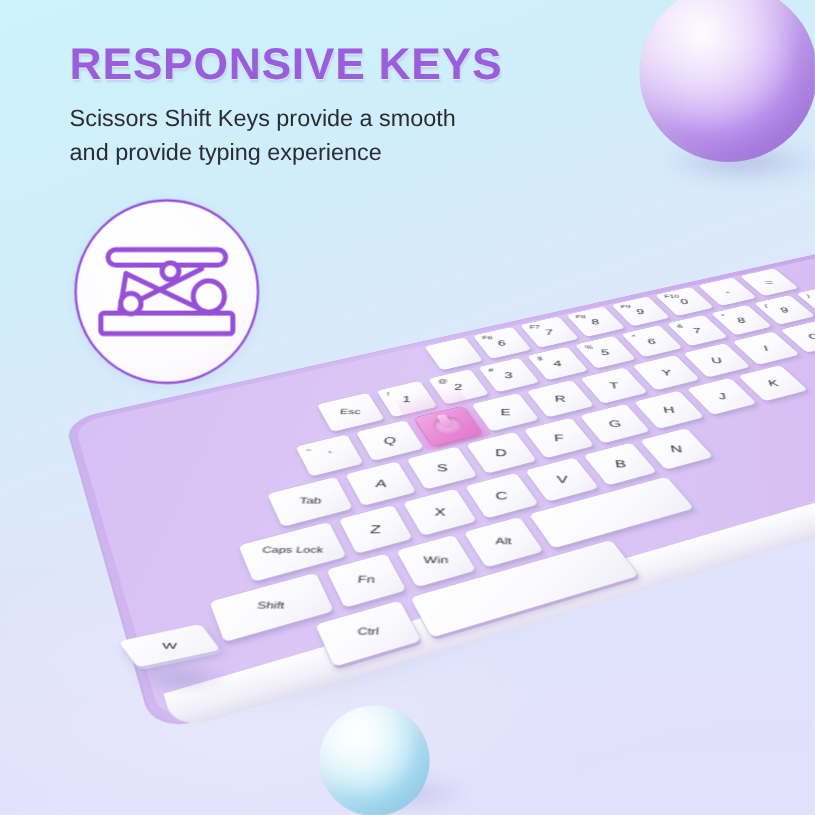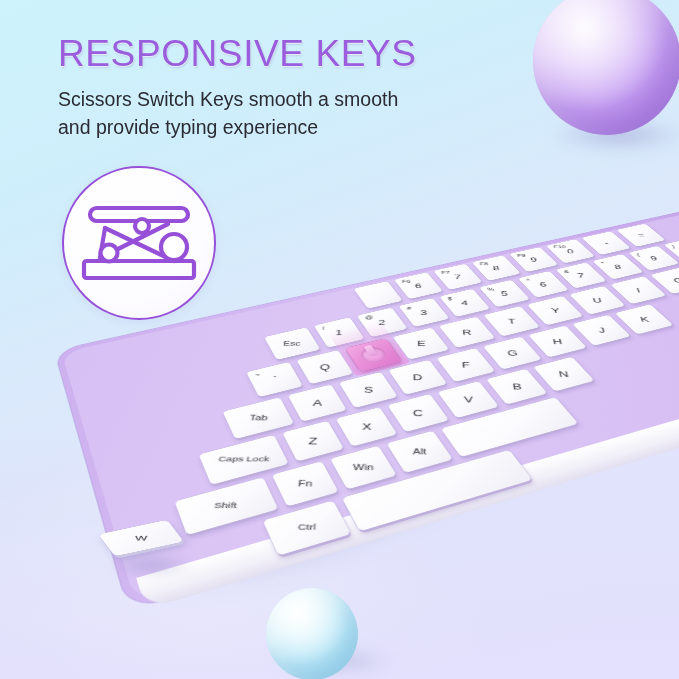--- a/index.html
+++ b/index.html
@@ -55,21 +55,21 @@
     box-shadow: inset -10px -12px 22px rgba(90,150,190,.25), inset 8px 8px 18px rgba(255,255,255,.45);
   }
   #sphere-blue-shadow{
     left:276px;top:648px;width:120px;height:26px;
     background:radial-gradient(ellipse at 50% 50%, rgba(140,150,200,.45), rgba(140,150,200,0) 70%);
   }
 
   
   #headline{
     position:absolute;left:58px;top:33px;
-    font-size:37px;font-weight:400;letter-spacing:.6px;
+    font-size:37px;font-weight:700;letter-spacing:.6px;
     color:#9a5ddb;
     text-shadow: 0 1px 0 rgba(255,255,255,.55), 1px 2px 2px rgba(120,80,180,.18);
     white-space:nowrap;
   }
   #subheadline{
     position:absolute;left:58px;top:86px;width:470px;
     font-size:19.5px;line-height:1.42;color:#2b2b33;font-weight:400;
   }
   #subheadline div{white-space:nowrap;}
 
@@ -404,21 +404,21 @@
 
   <div id="keycap-shadow"></div>
   <div id="detached-keycap">
     <div class="cap">
         <span>W</span>
       </div>
   </div>
 
   <div id="headline">RESPONSIVE KEYS</div>
   <div id="subheadline">
-    <div>Scissors Switch Keys smooth a smooth</div>
+    <div>Scissors Shift Keys provide a smooth</div>
     <div>and provide typing experience</div>
   </div>
 
   <div id="feature-badge">
     <svg width="150" height="150" viewBox="0 0 150 150">
       <g fill="none" stroke="#9650d8" stroke-width="4.2" stroke-linejoin="round" stroke-linecap="round">
         <rect x="26" y="40" width="98" height="13" rx="6.5"></rect>
         <rect x="20" y="93" width="110" height="17" rx="2.5"></rect>
         <path d="M36 90 L104 56"></path>
         <path d="M41 60 L110 93"></path>

